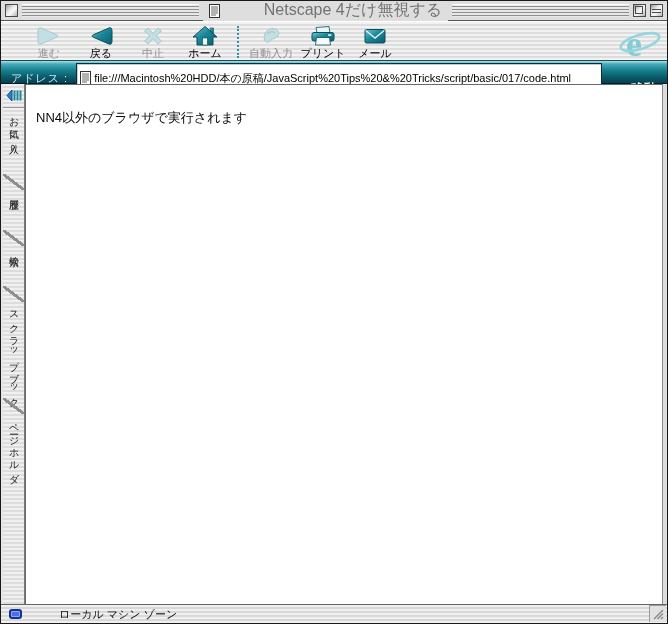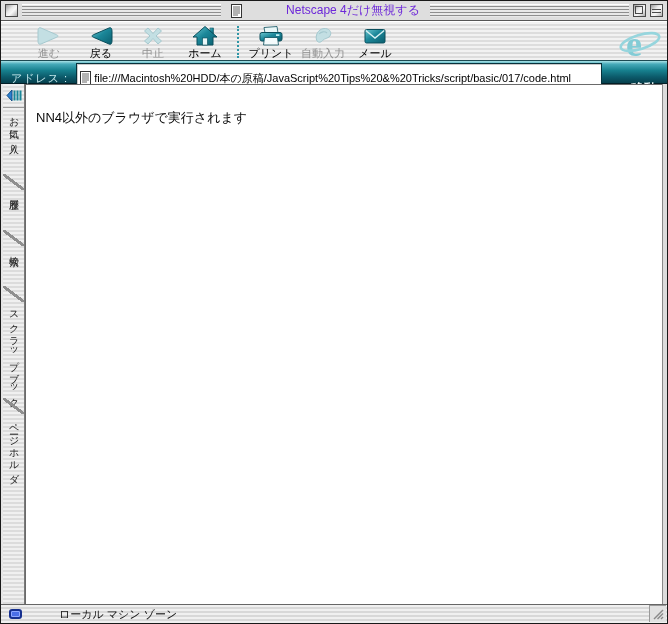--- a/index.html
+++ b/index.html
@@ -34,21 +34,21 @@
   }
   .wbox.zoom::after {
     content:""; position:absolute; left:1px; top:1px; width:6px; height:6px;
     border:1px solid #4a4a4a;
   }
   .wbox.shade::after {
     content:""; position:absolute; left:1px; right:1px; top:4px; height:2px;
     border-top:1px solid #4a4a4a; border-bottom:1px solid #4a4a4a;
   }
   .title-group { display:flex; align-items:center; gap:4px; padding:0 6px; background:#dedede; }
-  .title-text { font-size:12px; color:#6d28d9; white-space:nowrap;margin-left:40px; }
+  .title-text { font-size:16px; color:#737373; white-space:nowrap;margin-left:40px; }
   .wboxgap { width:4px; }
 
   
   .toolbar {
     height:40px; flex:0 0 40px;
     background:repeating-linear-gradient(to bottom,#f2f2f2 0 2px,#dddddd 2px 4px);
     border-top:1px solid #fff;
     border-bottom:1px solid #1c4a52;
     display:flex; align-items:flex-start;
     padding:2px 6px 0 22px;
@@ -239,40 +239,40 @@
         <rect x="18" y="3" width="3.4" height="6" fill="url(#tealGrad)" stroke="#0a4e5c" stroke-width="0.6"></rect>
         <path d="M13 1.5 L25 12 L21 12 L21 20 L5 20 L5 12 L1 12 Z" fill="url(#tealGrad)" stroke="#0a4e5c"></path>
         <rect x="10.6" y="13" width="4.8" height="7" fill="#e9f7f8" stroke="#0a4e5c" stroke-width="0.6"></rect>
       </svg>
         </div>
       <span class="tlabel">ホーム</span>
     </div>
 
     <div class="tool-sep"></div>
 
+    <div class="tool-btn disabled">
+      <div class="ticon">
+          <svg width="26" height="22" viewBox="0 0 26 22">
+        <path d="M7 16 C4.5 11 8 4 14 3.5 C19 3.2 21.5 6.5 20.5 10 C19.5 13.5 14.5 13 12.5 15.5 C10.8 17.6 8.8 17.8 7 16 Z" fill="#c3dfe3" stroke="#a6c9cf"></path>
+        <path d="M9 9 C11 6.5 15 6 17 8" fill="none" stroke="#a6c9cf" stroke-width="1.2"></path>
+      </svg>
+        </div>
+      <span class="tlabel">自動入力</span>
+    </div>
+
     <div class="tool-btn">
       <div class="ticon">
           <svg width="28" height="22" viewBox="0 0 28 22">
         <path d="M8 8 L7 2.5 L20 1.5 L21 8 Z" fill="#e9f7f8" stroke="#0a4e5c" stroke-width="0.8"></path>
         <rect x="3" y="7.5" width="22" height="8.5" rx="2" fill="url(#tealGrad)" stroke="#0a4e5c"></rect>
         <path d="M7.5 12.5 L20.5 12.5 L21.5 20 L6.5 20 Z" fill="#f4fbfc" stroke="#0a4e5c" stroke-width="0.8"></path>
         <rect x="19" y="9.2" width="3.4" height="1.8" fill="#bfeef2"></rect>
       </svg>
         </div>
       <span class="tlabel">プリント</span>
-    </div>
-
-    <div class="tool-btn disabled">
-      <div class="ticon">
-          <svg width="26" height="22" viewBox="0 0 26 22">
-        <path d="M7 16 C4.5 11 8 4 14 3.5 C19 3.2 21.5 6.5 20.5 10 C19.5 13.5 14.5 13 12.5 15.5 C10.8 17.6 8.8 17.8 7 16 Z" fill="#c3dfe3" stroke="#a6c9cf"></path>
-        <path d="M9 9 C11 6.5 15 6 17 8" fill="none" stroke="#a6c9cf" stroke-width="1.2"></path>
-      </svg>
-        </div>
-      <span class="tlabel">自動入力</span>
     </div>
 
     <div class="tool-btn">
       <div class="ticon">
           <svg width="26" height="22" viewBox="0 0 26 22">
         <rect x="3" y="4.5" width="20" height="13.5" rx="1.5" fill="url(#tealGrad)" stroke="#0a4e5c"></rect>
         <path d="M3.8 5.5 L13 13 L22.2 5.5" fill="none" stroke="#d8f2f4" stroke-width="1.4"></path>
       </svg>
         </div>
       <span class="tlabel">メール</span>

